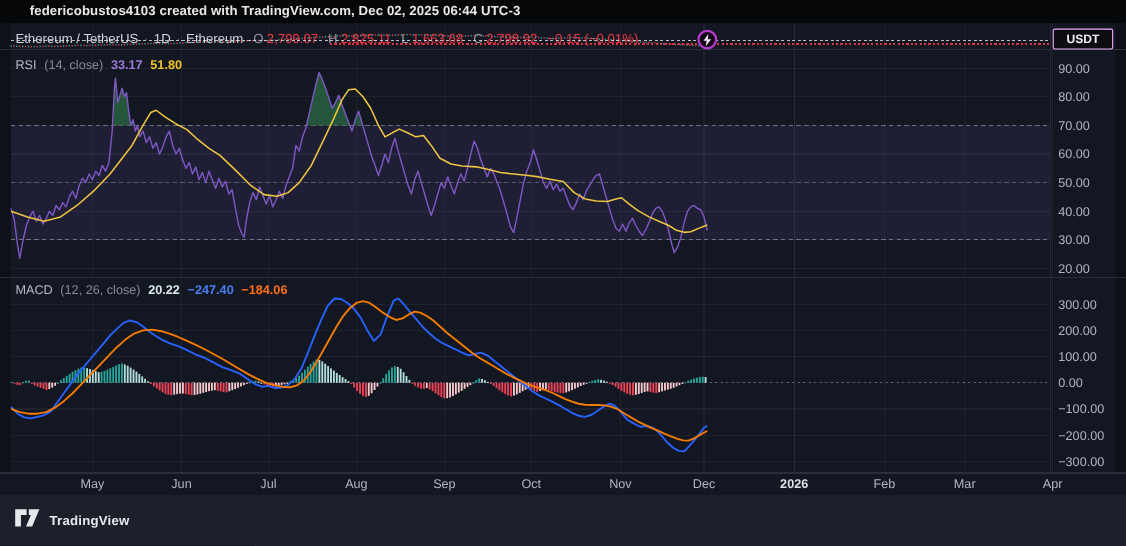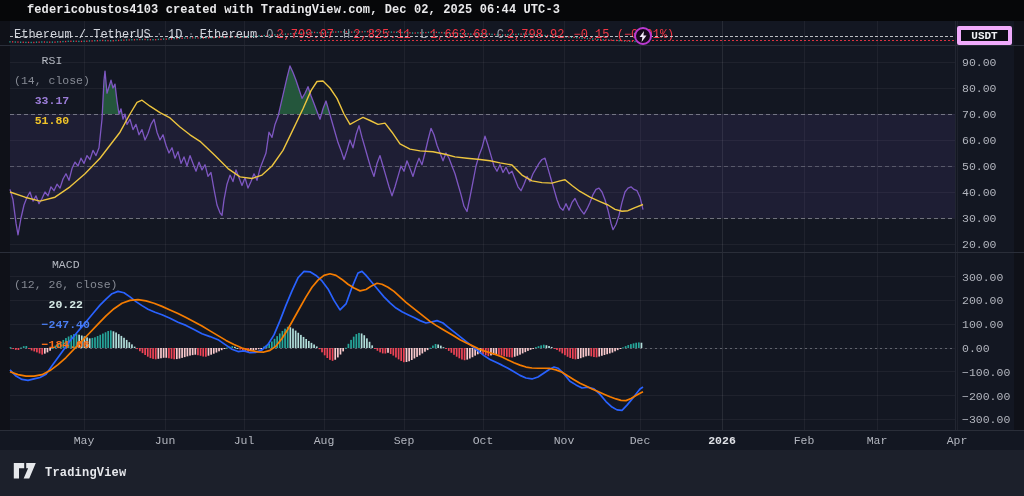--- a/index.html
+++ b/index.html
@@ -1,40 +1,40 @@
 <!DOCTYPE html>
 <html><head>
 <meta charset="utf-8">
 <style>
   * { margin:0; padding:0; box-sizing:border-box; }
   html,body { width:1024px; height:496px; background:#131722; overflow:hidden; }
   body { font-family:"Liberation Sans","DejaVu Sans",sans-serif; position:relative; }
-  .screen { position:absolute; inset:0; width:1024px; height:496px; background:#131722;font-family:Liberation Mono, monospace; }
+  .screen { position:absolute; inset:0; width:1024px; height:496px; background:#131722; }
 
   .top-header { position:absolute; left:0; top:0; width:1024px; height:21px; background:#060709; z-index:4; }
   .top-header span { position:absolute; left:27px; top:3px; font-size:12px; font-weight:700; color:#e8e8ea; letter-spacing:.1px; }
 
   #chart-svg { position:absolute; left:0; top:0; width:1024px; height:496px; z-index:2; pointer-events:none; }
 
   .symbol-bar { position:absolute; left:14px; top:28px; z-index:1; display:flex; align-items:flex-start; gap:5px;
                 font-size:12px; color:#d1d4dc; white-space:nowrap; }
   .symbol-bar .sep { color:#5d616e; }
   .symbol-bar .ohlc { display:flex; gap:3px; margin-left:4px; }
   .symbol-bar .ohlc .lbl { color:#9598a1; }
   .symbol-bar .ohlc .val { color:#f23645; }
   .symbol-bar .chg { color:#f23645; margin-left:4px; }
 
   .lightning-badge { position:absolute; left:634px; top:27px; width:18px; height:18px; border-radius:50%;
                      border:2px solid #b93ad1; background:#15081a; z-index:3; display:flex; align-items:center; justify-content:center; }
 
   .usdt-btn { position:absolute; left:957px; top:26px; width:55px; height:19px; z-index:3;
-              background:#0b0d13; border:4px solid #f0abfc; border-radius:2px;
+              background:#0b0d13; border:1px solid #f0abfc; border-radius:2px;
               color:#eef0f3; font-size:11px; font-weight:700; display:flex; align-items:center; justify-content:center; }
 
-  .legend { position:absolute; z-index:3; display:flex; align-items:center; gap:7px; font-size:11.5px; white-space:nowrap;flex-direction:column; }
+  .legend { position:absolute; z-index:3; display:flex; align-items:center; gap:7px; font-size:11.5px; white-space:nowrap; }
   .legend .t { color:#b5b9c2; }
   .legend .p { color:#868a94; }
   .legend-rsi { left:14px; top:54px; }
   .legend-macd { left:14px; top:258px; }
   .v-rsi   { color:#9b7dd8; font-weight:600; }
   .v-rsima { color:#f0c428; font-weight:600; }
   .v-hist  { color:#d7ebe7; font-weight:700; }
   .v-macd  { color:#4a7df0; font-weight:600; }
   .v-sig   { color:#fd7019; font-weight:600; }
 

